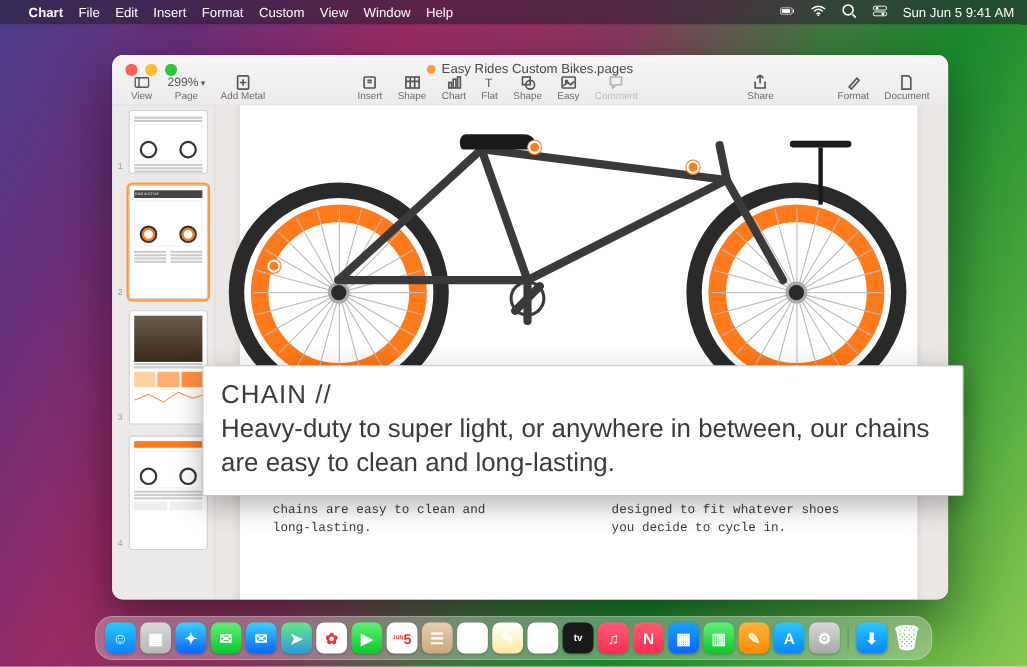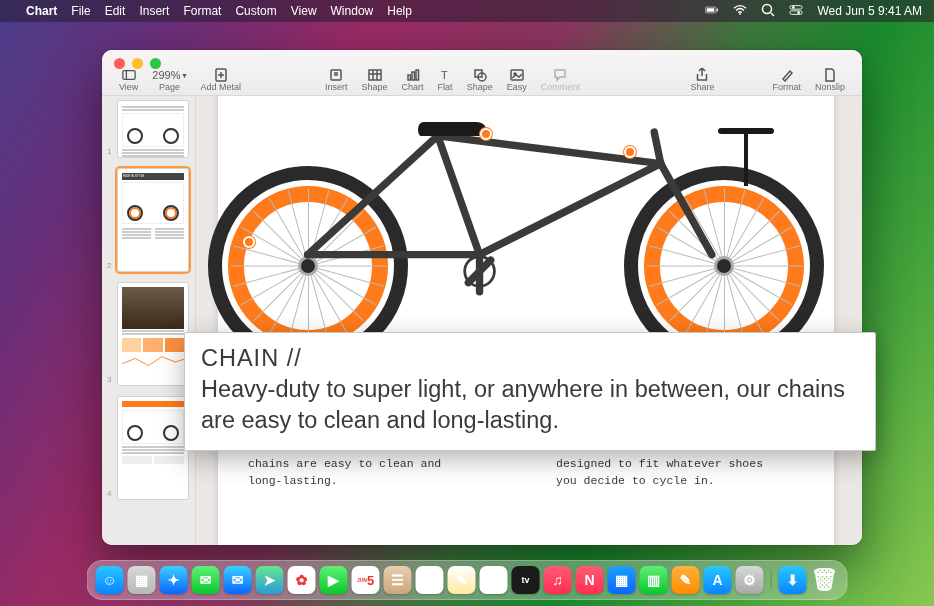--- a/index.html
+++ b/index.html
@@ -182,31 +182,32 @@
     <span><svg viewBox="0 0 14 14">
           <circle cx="6" cy="6" r="4.5" fill="none" stroke="#fff" stroke-width="1.5"></circle>
           <line x1="10" y1="10" x2="13" y2="13" stroke="#fff" stroke-width="1.5"></line>
         </svg></span>
     <span><svg viewBox="0 0 16 12">
           <rect x="1" y="1" width="14" height="4" rx="2" fill="none" stroke="#fff"></rect>
           <rect x="1" y="7" width="14" height="4" rx="2" fill="none" stroke="#fff"></rect>
           <circle cx="5" cy="3" r="1.5" fill="#fff"></circle>
           <circle cx="11" cy="9" r="1.5" fill="#fff"></circle>
         </svg></span>
-    <span class="clock">Wed Jun 5 9:41 AM</span>
+    <span class="clock">Sun Jun 5 9:41 AM</span>
   </div>
 </div>
 
 <div class="window">
   <div class="titlebar">
     <div class="tl">
       <span class="r"></span>
       <span class="y"></span>
       <span class="g"></span>
     </div>
+    <div class="wtitle">Easy Rides Custom Bikes.pages</div>
     <div class="toolbar">
       <div class="tgroup">
         <div class="tbtn">
           <span class="ic">
               <svg viewBox="0 0 16 12">
                 <rect x="1" y="1" width="14" height="10" rx="1.5"></rect>
                 <line x1="5" y1="1" x2="5" y2="11"></line>
               </svg>
             </span>
           <span>View</span>
@@ -312,21 +313,21 @@
             </svg>
           </span>
         <span>Format</span>
       </div>
       <div class="tbtn">
         <span class="ic">
             <svg viewBox="0 0 14 14">
               <path d="M3 1 H9 L11 3 V13 H3 Z"></path>
             </svg>
           </span>
-        <span>Nonslip</span>
+        <span>Document</span>
       </div>
     </div>
   </div>
 
   <div class="winbody">
     <div class="thumbs">
       <div class="twrap">
           <span class="pn">1</span>
         <div class="thumb mini" style="height:58px">
           <div class="tx"></div>

